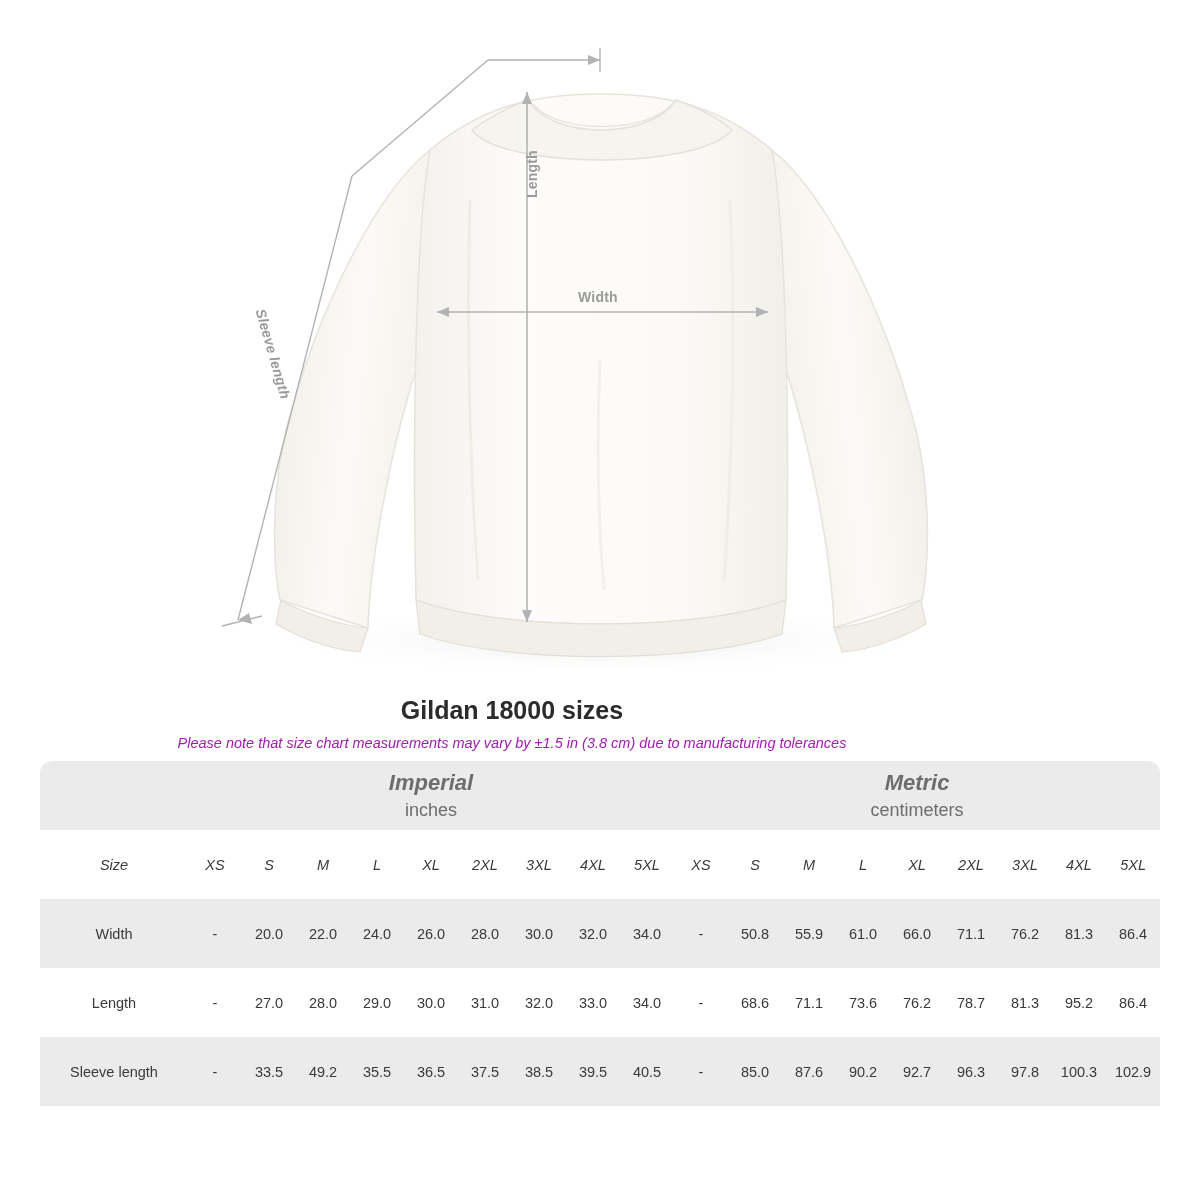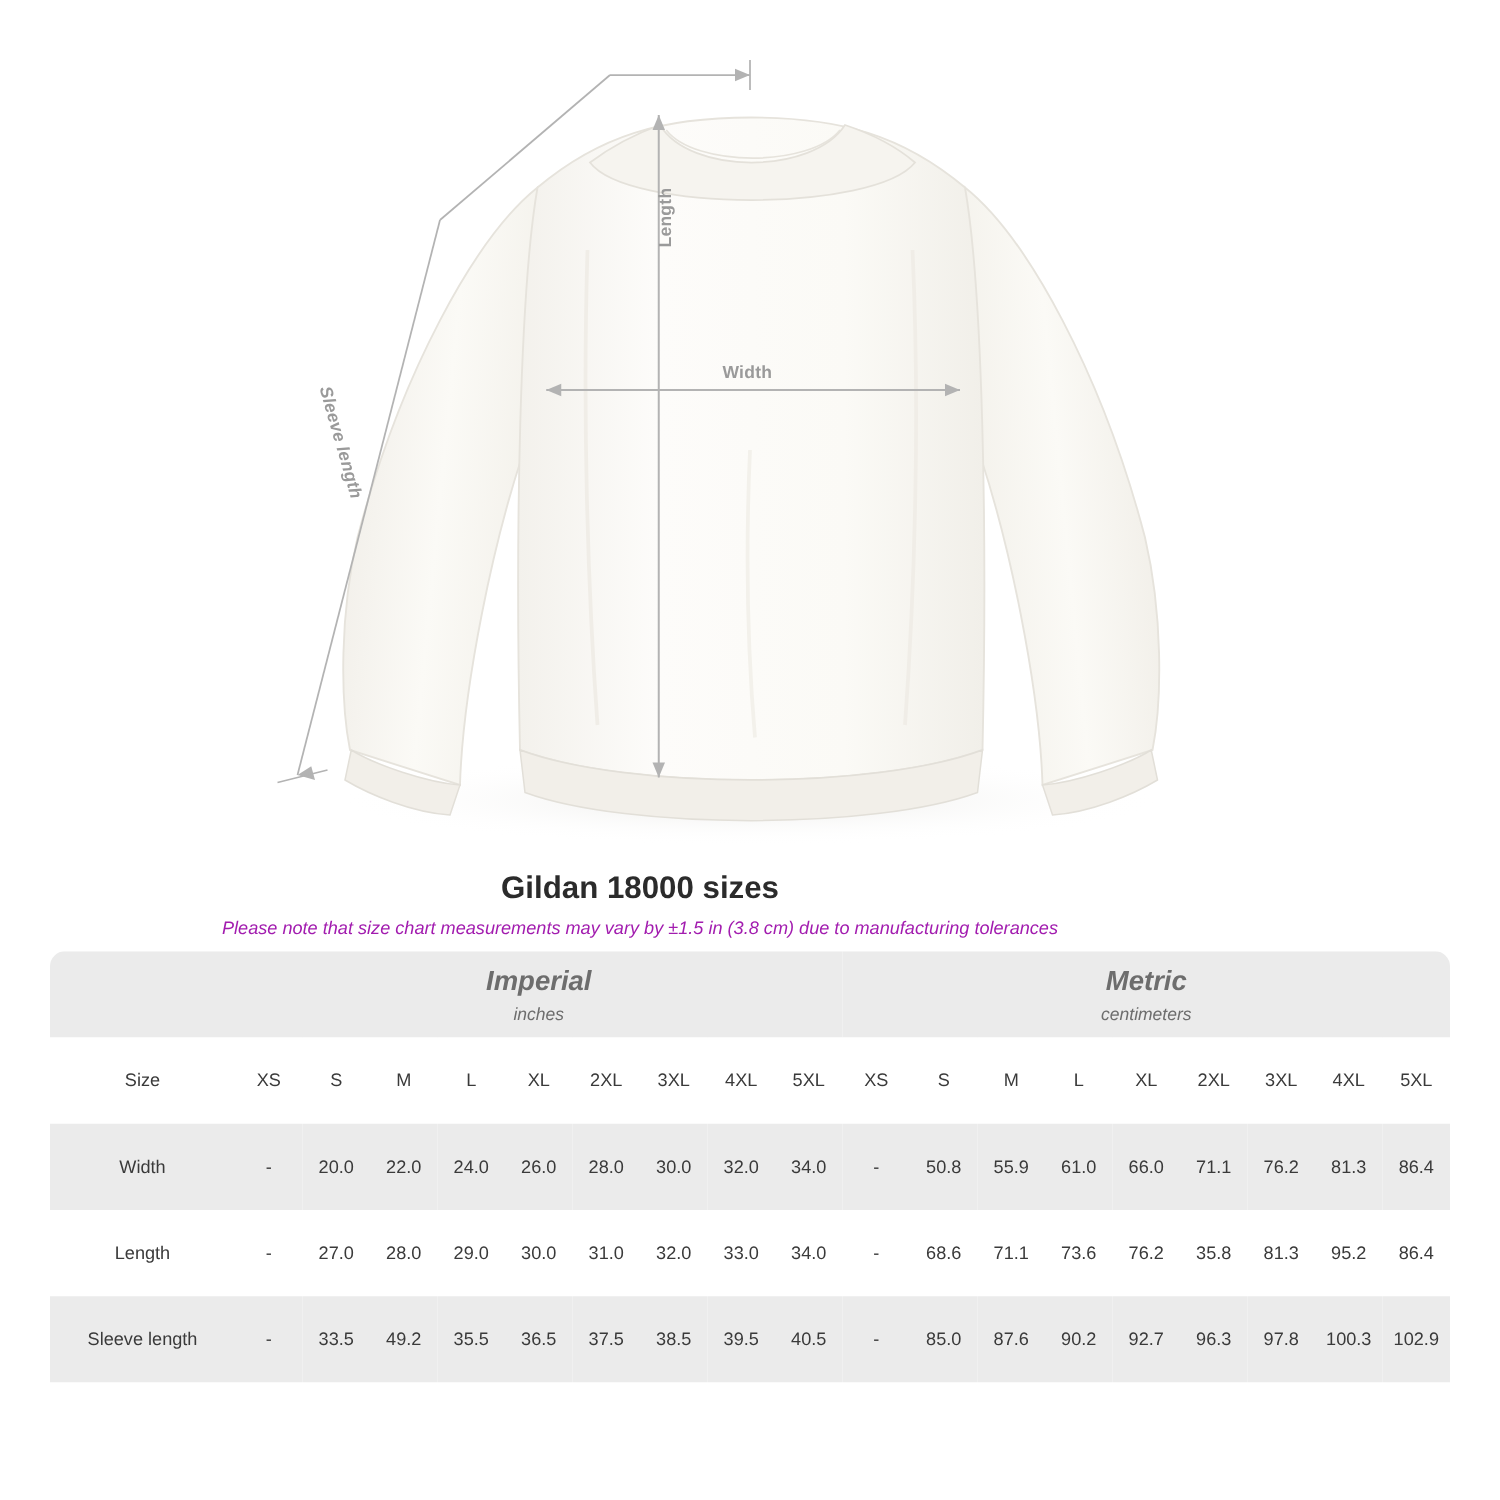--- a/index.html
+++ b/index.html
@@ -109,30 +109,30 @@
     height: 92px;
   }
   .unit-name {
     font-size: 22px;
     font-style: italic;
     font-weight: bold;
     color: #6d6d6d;
     line-height: 1.2;
   }
   .unit-sub {
-    font-size: 14px;
-    font-style: italic;
+    font-size: 18px;
     color: #6d6d6d;
     margin-top: 4px;
   }
   .size-row td {
     background: #ffffff;
     font-weight: bold;
     color: #3c3c3c;
     height: 62px;
+    font-style: italic;
   }
   .row-shade td { background: #ebebeb; }
   .row-plain td { background: #ffffff; }
   .rowhead {
     font-weight: bold;
     color: #3c3c3c;
   }
   .col-label { width: 148px; }
   .col-cell  { width: 54px; }
 </style>
@@ -309,21 +309,21 @@
         <td>30.0</td>
         <td>31.0</td>
         <td>32.0</td>
         <td>33.0</td>
         <td>34.0</td>
         <td>-</td>
         <td>68.6</td>
         <td>71.1</td>
         <td>73.6</td>
         <td>76.2</td>
-        <td>35.8</td>
+        <td>78.7</td>
         <td>81.3</td>
         <td>95.2</td>
         <td>86.4</td>
       </tr>
 
       <tr class="row-shade">
         <td class="rowhead">Sleeve length</td>
         <td>-</td>
         <td>33.5</td>
         <td>49.2</td>

